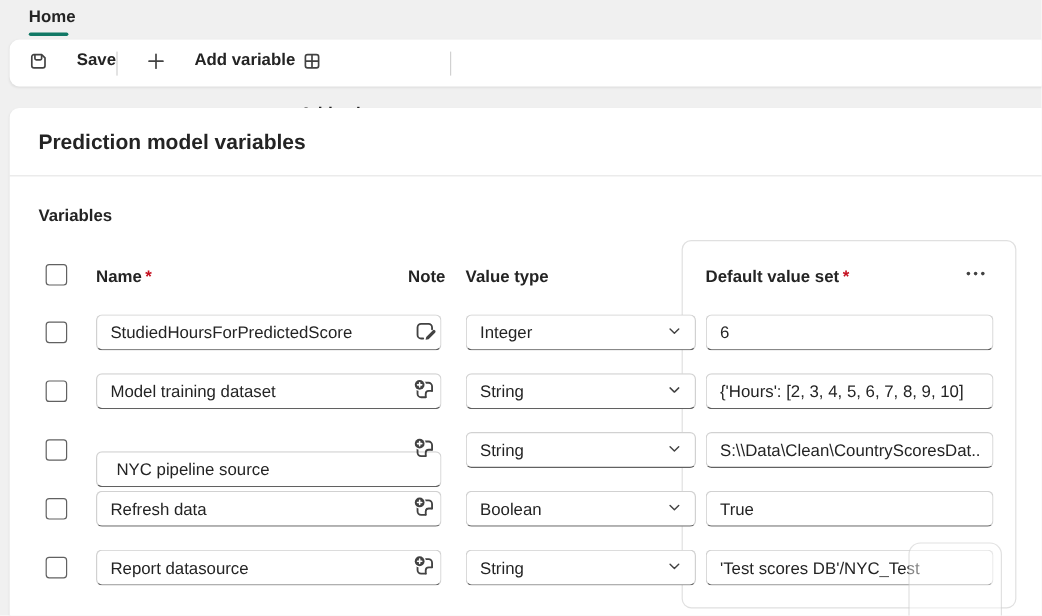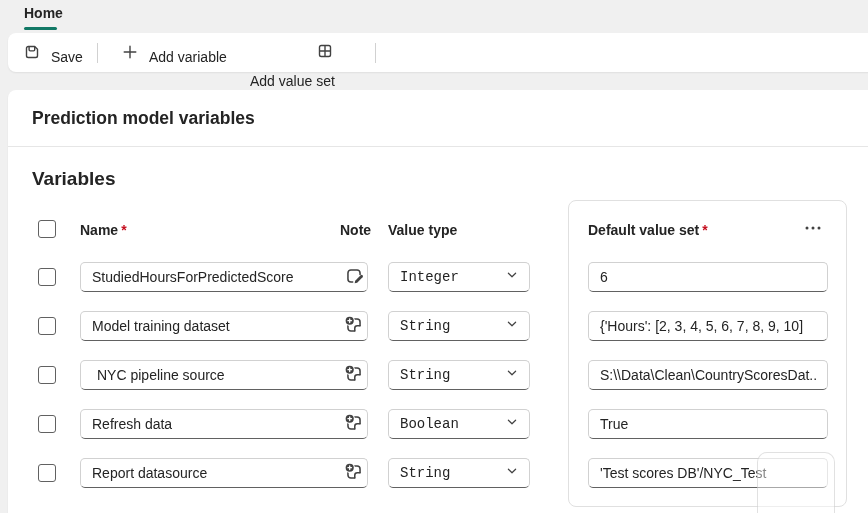--- a/index.html
+++ b/index.html
@@ -9,50 +9,50 @@
     font-family:"Liberation Sans",sans-serif;
     color:#242424;
     -webkit-font-smoothing:antialiased;
   }
   .abs{position:absolute;}
   
   .tab-home{left:24px;top:5px;font-size:14px;font-weight:bold;color:#242424;cursor:default;background:none;border:none;padding:0;font-family:inherit;}
   .tab-underline{left:24px;top:27px;width:33px;height:3px;border-radius:2px;background:#117865;}
   
   .toolbar-bg{left:8px;top:33px;right:-12px;height:39px;background:#ffffff;border-radius:8px;box-shadow:0 1px 2px rgba(0,0,0,.07);}
-  .tbtn{display:flex;align-items:flex-end;gap:9px;background:none;border:none;padding:0;font-family:inherit;font-size:14px;color:#242424;height:24px;cursor:default;}
+  .tbtn{display:flex;align-items:flex-start;gap:22px;background:none;border:none;padding:0;font-family:inherit;font-size:14px;color:#242424;height:24px;cursor:default;font-weight:bold;}
   .tbtn svg{flex:0 0 auto;}
   .tb-save{left:22px;top:41px;}
   .tb-sep{width:1px;height:20px;background:#d1d1d1;top:43px;}
   .sep1{left:97px;}
   .sep2{left:375px;}
   .tb-addvar{left:120px;top:41px;}
   .tb-addset{left:250px;top:41px;flex-direction:column;}
   
   .card-bg{left:8px;top:90px;right:-12px;bottom:-12px;background:#ffffff;border-radius:8px;box-shadow:0 1px 2px rgba(0,0,0,.07);}
   .page-title{left:32px;top:105px;font-size:17.5px;line-height:26px;font-weight:bold;margin:0;}
   .card-divider{left:8px;right:-12px;top:146px;height:1px;background:#e6e6e6;}
-  .section-title{left:32px;top:169px;font-size:19px;line-height:20px;font-weight:bold;margin:0;text-align:center;}
+  .section-title{left:32px;top:169px;font-size:14px;line-height:20px;font-weight:bold;margin:0;text-align:center;}
   
   .col-head{font-size:14px;font-weight:bold;line-height:18px;white-space:nowrap;}
   .req{color:#c50f1f;padding-left:3px;font-weight:bold;}
   .h-name{left:80px;top:221px;text-align:right;}
   .h-note{left:340px;top:221px;}
   .h-type{left:388px;top:221px;}
   .h-default{left:588px;top:221px;}
   .default-panel{left:568px;top:200px;width:279px;height:307px;border:1px solid #e0e0e0;border-radius:8px;background:#fff;box-sizing:border-box;}
   .more-btn{left:798px;top:217px;width:30px;height:24px;background:none;border:none;padding:0;display:flex;align-items:center;justify-content:center;cursor:default;}
   
   .cb{appearance:none;-webkit-appearance:none;width:18px;height:18px;border:1px solid #616161;border-radius:3px;background:#fff;margin:0;cursor:default;}
   .hdr-cb{left:38px;top:220px;}
   .field{box-sizing:border-box;height:30px;border:1px solid #d1d1d1;border-bottom-color:#616161;border-radius:5px;background:#fff;font-family:inherit;font-size:14px;color:#242424;padding:0 11px;outline:none;}
   .name-field{left:80px;width:288px;}
   .value-field{left:588px;width:240px;}
   .note-btn{left:343px;width:22px;height:22px;background:none;border:none;padding:0;display:flex;align-items:center;justify-content:center;cursor:default;}
-  .select{left:388px;width:142px;height:30px;box-sizing:border-box;border:1px solid #d1d1d1;border-bottom-color:#616161;border-radius:5px;background:#fff;display:flex;align-items:center;justify-content:space-between;padding:0 9px 0 11px;font-size:14px;cursor:default;font-family:Liberation Mono, monospace;}
+  .select{left:388px;width:192px;height:30px;box-sizing:border-box;border:1px solid #d1d1d1;border-bottom-color:#616161;border-radius:5px;background:#fff;display:flex;align-items:center;justify-content:space-between;padding:0 9px 0 11px;font-size:14px;cursor:default;}
   .select span{white-space:nowrap;}
   
   .ghost{left:757px;top:452px;width:76px;height:70px;border-radius:10px;background:rgba(255,255,255,0.45);border:1px solid rgba(170,170,170,0.35);pointer-events:none;}
 </style>
 </head>
 <body>
 
 <button class="abs tab-home">Home</button>
 <div class="abs tab-underline"></div>
 
@@ -129,21 +129,21 @@
   </button>
 <div class="abs select" style="top:311px;">
     <span>String</span>
     <span><svg width="16" height="16" viewBox="0 0 20 20">
         <path d="M5.5 7.8 l4.5 4.4 4.5 -4.4" fill="none" stroke="#424242" stroke-width="1.5" stroke-linecap="round" stroke-linejoin="round"></path>
       </svg></span>
   </div>
 <input class="abs field value-field" style="top: 311px;" value="{'Hours': [2, 3, 4, 5, 6, 7, 8, 9, 10]">
 
 <input type="checkbox" class="abs cb" style="left: 38px; top: 366px;">
-<input class="abs field name-field" style="top: 360px; padding-left: 16px;" value="NYC pipeline source">
+<input class="abs field name-field" style="top: 376px; padding-left: 16px;" value="NYC pipeline source">
 <button class="abs note-btn" style="top:364px;">
     <span><svg width="22" height="22" viewBox="0 0 20 20">
         <path d="M10.7 15.5 H7.2 C5.7 15.5 4.5 14.3 4.5 12.8 V7.2 C4.5 5.7 5.7 4.5 7.2 4.5 H12.8 C14.3 4.5 15.5 5.7 15.5 7.2 V10.7" fill="none" stroke="#424242" stroke-width="1.4" stroke-linecap="round"></path>
         <path d="M15.3 10.7 H13 C11.7 10.7 10.7 11.7 10.7 13 V15.3" fill="none" stroke="#424242" stroke-width="1.4" stroke-linecap="round"></path>
         <circle cx="6.1" cy="6.1" r="4.7" fill="#fff"></circle>
         <circle cx="6.1" cy="6.1" r="3.7" fill="#424242"></circle>
         <path d="M6.1 4.5 v3.2 M4.5 6.1 h3.2" stroke="#fff" stroke-width="1.2" stroke-linecap="round"></path>
       </svg></span>
   </button>
 <div class="abs select" style="top:360px;">

